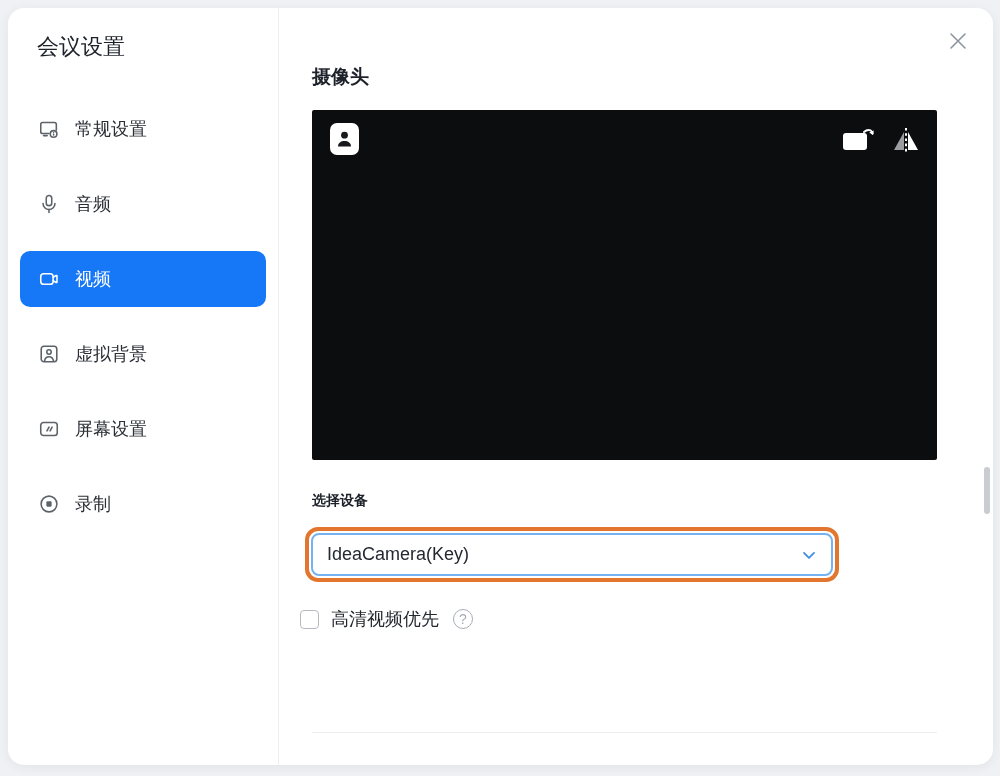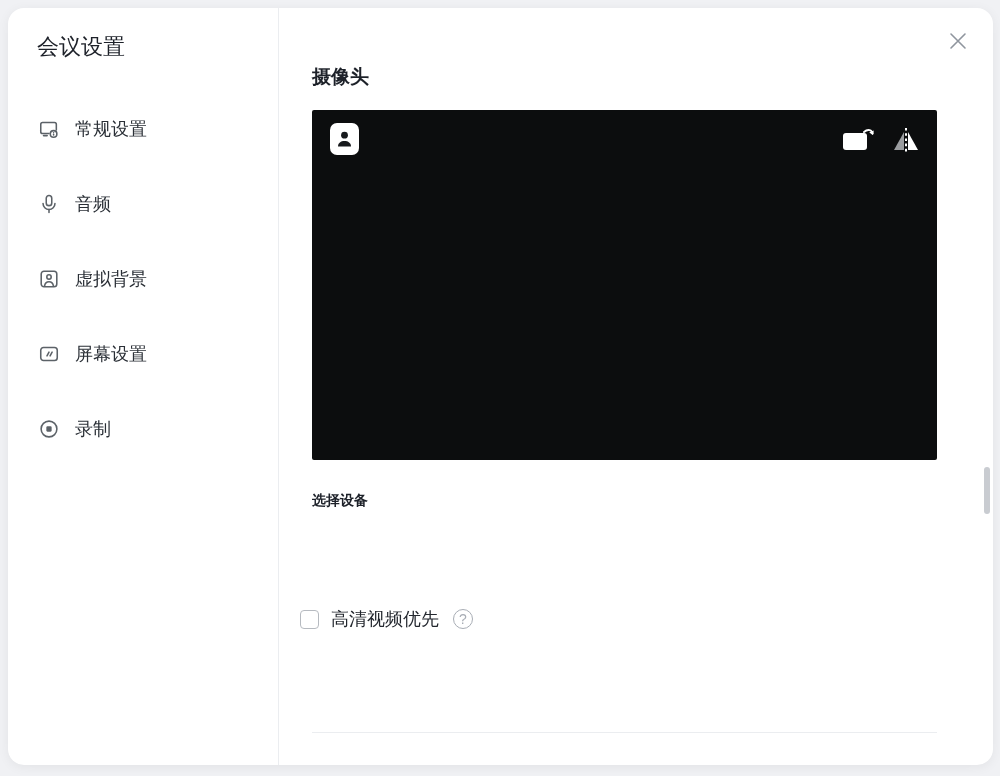--- a/index.html
+++ b/index.html
@@ -68,20 +68,27 @@
 
     <div class="nav-item">
       <svg class="icon" width="22" height="22" viewBox="0 0 24 24" fill="none" stroke="currentColor" stroke-width="1.7" stroke-linecap="round" stroke-linejoin="round">
         <rect x="9" y="2.8" width="6" height="11" rx="3"></rect>
         <path d="M5.5 11.5a6.5 6.5 0 0 0 13 0"></path>
         <path d="M12 18v3.2"></path>
       </svg>
       <span class="nav-label">音频</span>
     </div>
 
+    <div class="nav-item selected">
+      <svg class="icon" width="22" height="22" viewBox="0 0 24 24" fill="none" stroke="currentColor" stroke-width="1.7" stroke-linecap="round" stroke-linejoin="round">
+        <rect x="3" y="6.2" width="13.5" height="11.6" rx="3.2"></rect>
+        <path d="M16.5 10.2l3.3-2a0.6 0.6 0 0 1 0.9 0.5v6.6a0.6 0.6 0 0 1-0.9 0.5l-3.3-2"></path>
+      </svg>
+      <span class="nav-label">视频</span>
+    </div>
 
     <div class="nav-item">
       <svg class="icon" width="22" height="22" viewBox="0 0 24 24" fill="none" stroke="currentColor" stroke-width="1.7" stroke-linecap="round" stroke-linejoin="round">
         <rect x="3.5" y="3.5" width="17" height="17" rx="3"></rect>
         <circle cx="12" cy="9.8" r="2.4"></circle>
         <path d="M7.2 19.5c0.4-3.2 2.4-4.6 4.8-4.6s4.4 1.4 4.8 4.6"></path>
       </svg>
       <span class="nav-label">虚拟背景</span>
     </div>
 
@@ -128,20 +135,28 @@
       <svg width="30" height="32" viewBox="0 0 30 32" fill="none">
         <path d="M13 8L13 26L3 26Z" fill="#9b9da0"></path>
         <path d="M17 8L17 26L27 26Z" fill="#ffffff"></path>
         <path d="M15 4v24" stroke="#ffffff" stroke-width="2" stroke-dasharray="2.6 2.6"></path>
       </svg>
     </div>
   </div>
 
   <div class="section-title t-device">选择设备</div>
 
+  <div class="annotation">
+    <div class="device-select">
+      <span>IdeaCamera(Key)</span>
+      <svg width="20" height="20" viewBox="0 0 24 24" fill="none" stroke="#3f8ee8" stroke-width="2.2" stroke-linecap="round" stroke-linejoin="round">
+        <path d="M6 9.5l6 6 6-6"></path>
+      </svg>
+    </div>
+  </div>
 
   <div class="check-row row-hd">
     <div class="checkbox"></div>
     <span>高清视频优先</span>
     <span class="help-badge">?</span>
   </div>
 
 
   <div class="divider"></div>
   <div class="scroll-thumb"></div>

